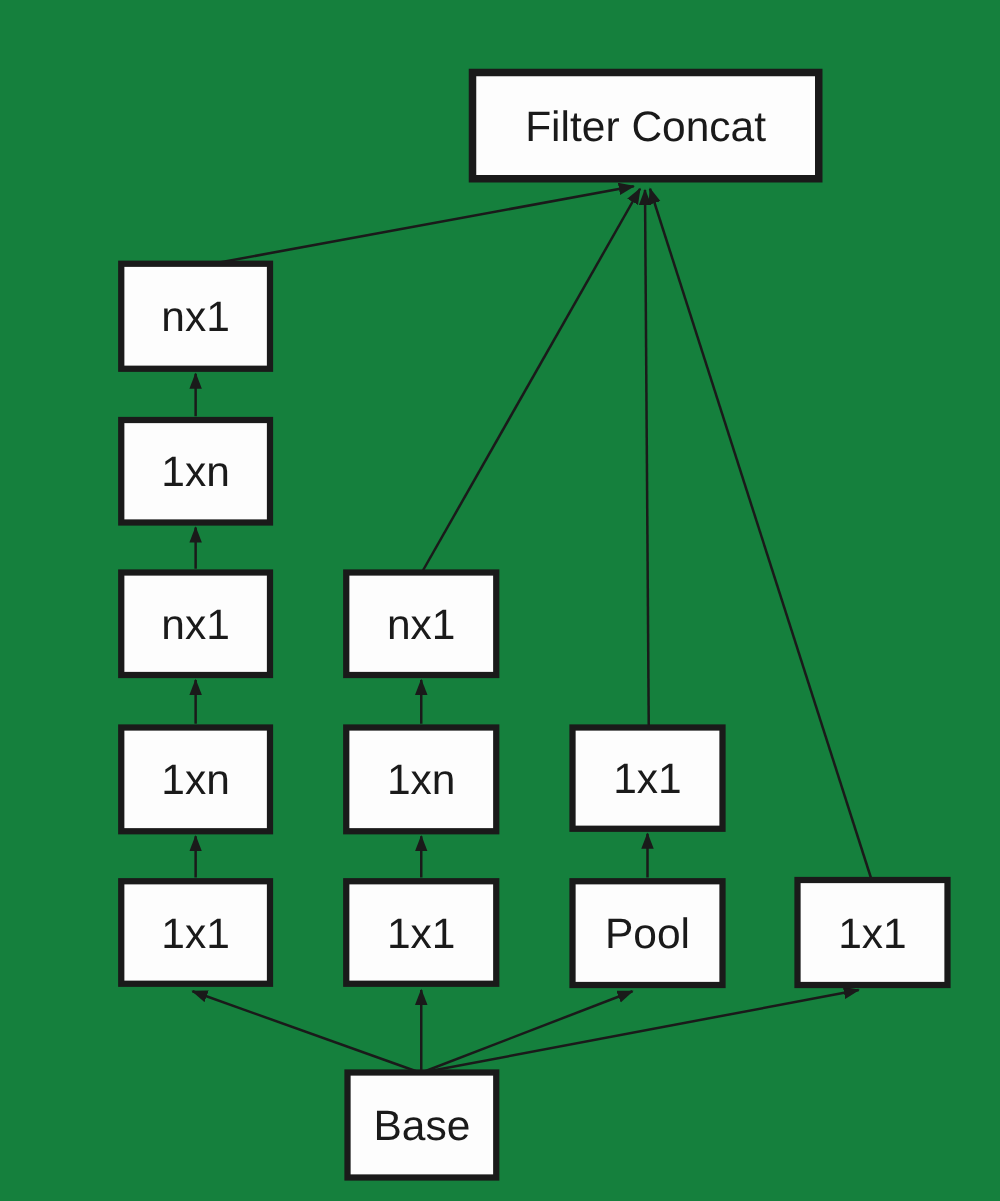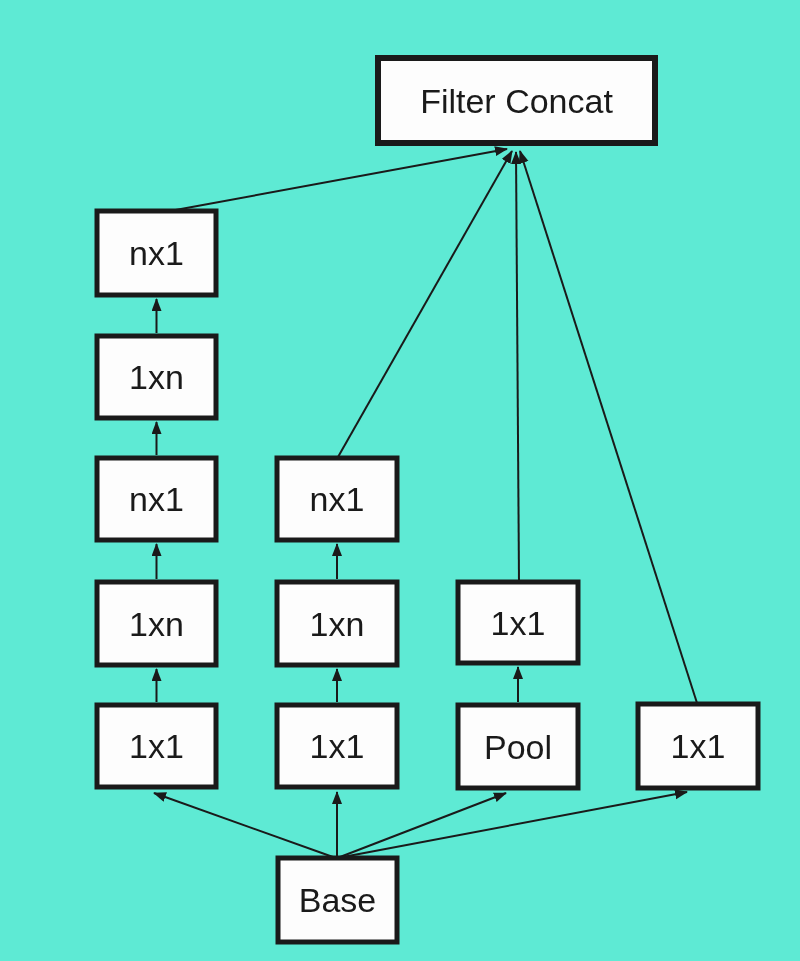--- a/index.html
+++ b/index.html
@@ -4,21 +4,21 @@
 <style>
   html, body {
     margin: 0;
     padding: 0;
     background: #ffffff;
   }
   .figure {
     position: relative;
     width: 800px;
     height: 961px;
-    background: #5eead4;
+    background: #15803d;
     font-family: "Liberation Sans", sans-serif;
   }
   svg { display: block; }
   .node-rect {
     fill: #fdfdfd;
     stroke: #1a1a1a;
     stroke-width: 5px;
   }
   .node-rect.major {
     stroke-width: 6px;

